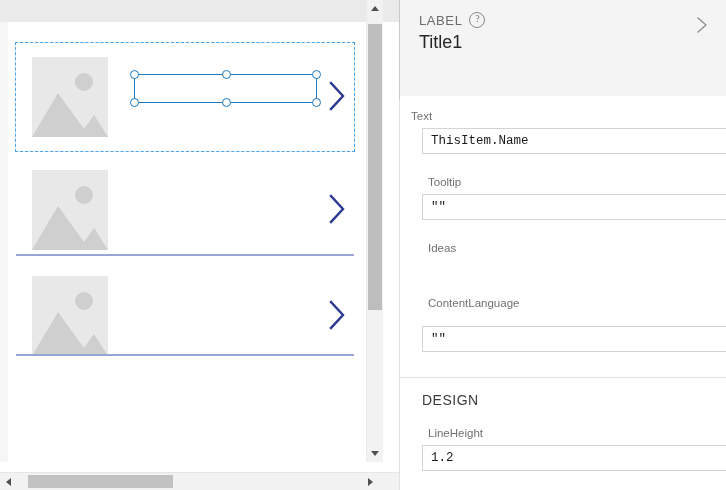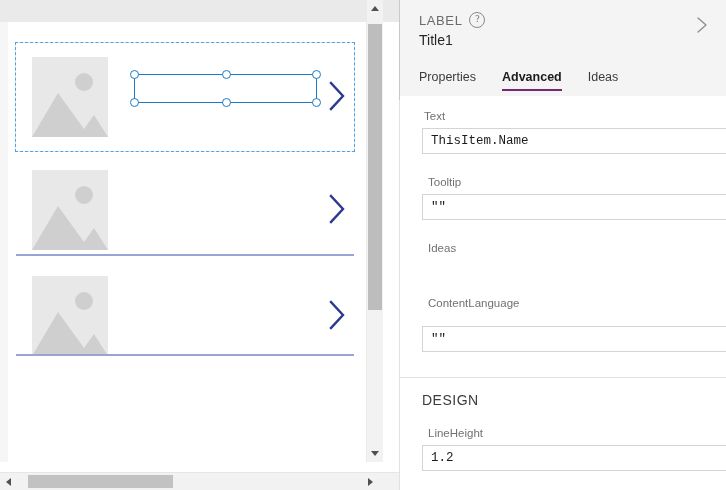--- a/index.html
+++ b/index.html
@@ -171,21 +171,21 @@
     border-radius: 50%;
     color: #6b6b6b;
     font-size: 10px;
     line-height: 12px;
     text-align: center;
     font-family: "Liberation Serif", serif;
   }
   #panel-title {
     position: absolute;
     left: 19px; top: 32px;
-    font-size: 14px;
+    font-size: 18px;
     color: #262626;
   }
   #panel-collapse {
     position: absolute;
     right: 14px; top: 14px;
     width: 22px; height: 22px;
     display: flex; align-items: center; justify-content: center;
     cursor: pointer;
   }
   #tabs {
@@ -369,30 +369,25 @@
       </div>
 
       <div id="panel-title">Title1</div>
 
       <div id="panel-collapse">
         <svg width="14" height="20" viewBox="0 0 14 20">
           <polyline points="3,3 11,10 3,17" fill="none" stroke="#8c8c8c" stroke-width="1.3" stroke-linecap="round" stroke-linejoin="round"></polyline>
         </svg>
       </div>
 
-      <div id="tabs">
-        <div class="tab">Properties</div>
-        <div class="tab active">Advanced</div>
-        <div class="tab">Ideas</div>
-      </div>
     </div>
 
     <div id="panel-body">
 
-      <div class="prop-label" style="left:24px; top:14px;">Text</div>
+      <div class="prop-label" style="left:11px; top:14px;">Text</div>
       <input class="prop-input" style="top: 32px;" type="text" value="ThisItem.Name">
 
       <div class="prop-label" style="left:28px; top:80px;">Tooltip</div>
       <input class="prop-input" style="top: 98px;" type="text" value="&quot;&quot;">
 
       <div class="prop-label" style="left:28px; top:146px;">Ideas</div>
 
       <div class="prop-label" style="left:28px; top:201px;">ContentLanguage</div>
       <input class="prop-input" style="top: 230px;" type="text" value="&quot;&quot;">
 

